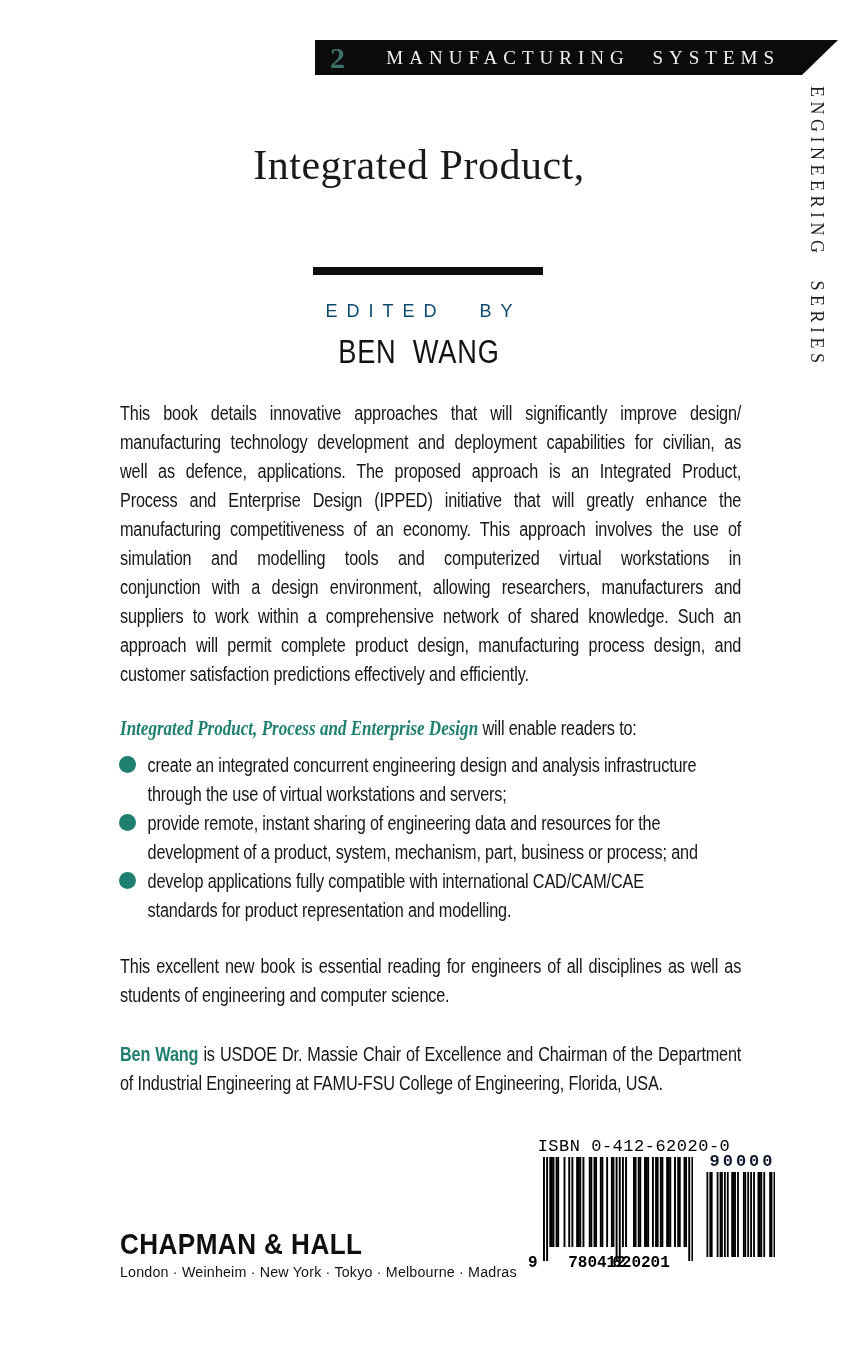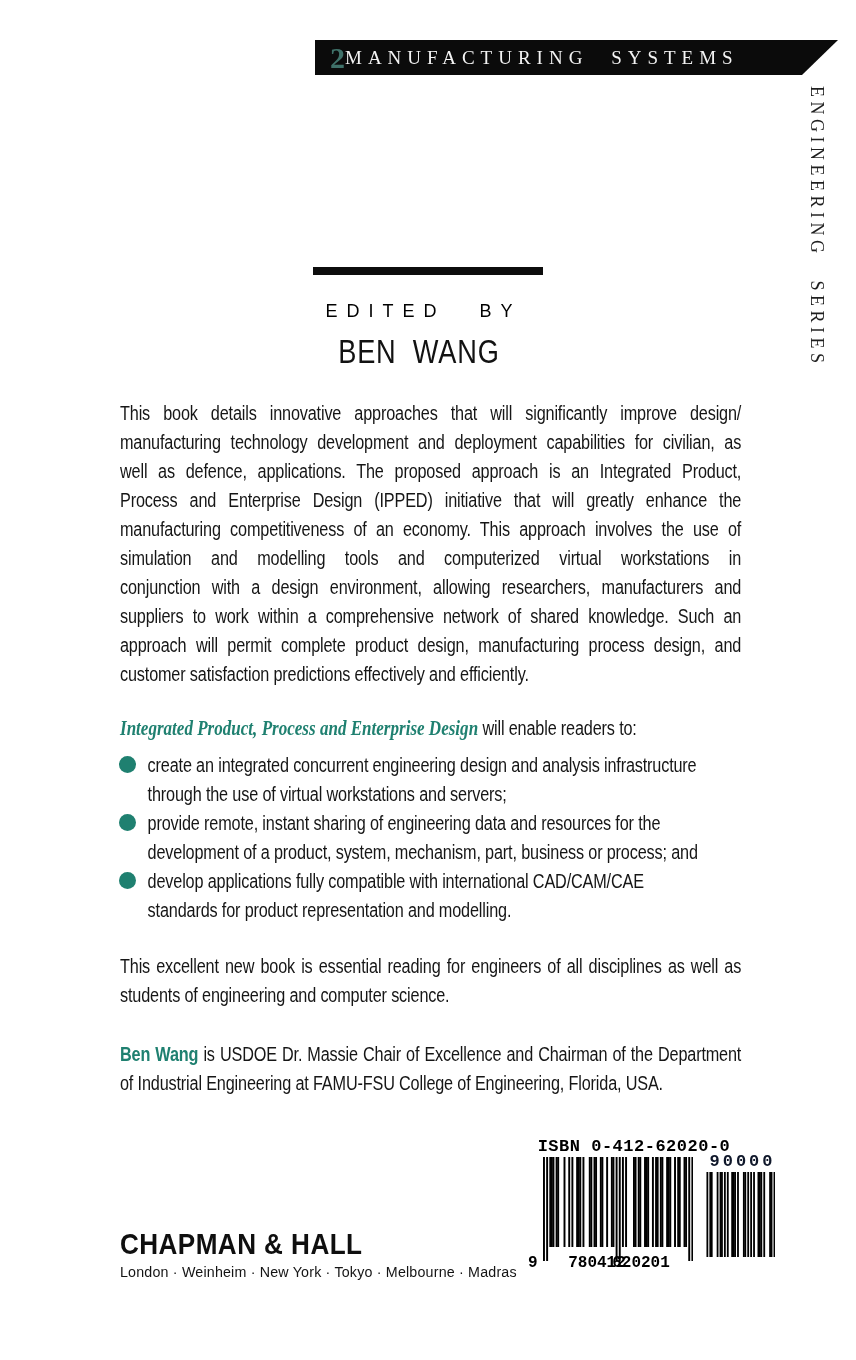--- a/index.html
+++ b/index.html
@@ -14,21 +14,21 @@
     position:absolute; left:315px; top:40px; width:523px; height:35px;
     background:#0b0b0b;
     clip-path: polygon(0 0, 100% 0, calc(100% - 36px) 100%, 0 100%);
     display:flex; align-items:center;
   }
   .banner-number {
     margin-left:15px; font-family:"Liberation Serif", serif; font-weight:bold;
     font-size:30px; line-height:35px; color:var(--banner-number-teal,#3f7169);
   }
   .banner-title {
-    flex:1; text-align:left; margin-right:58px;
+    flex:1; text-align:right; margin-right:58px;
     font-family:"Liberation Serif", serif; font-size:19px;
     letter-spacing:6px; word-spacing:12px; color:#f4f4f4; white-space:nowrap;
   }
 
   
   .series-vertical {
     position:absolute; left:806px; top:86px; height:340px;
     writing-mode:vertical-rl; font-family:"Liberation Serif", serif;
     font-size:18px; letter-spacing:4.5px; word-spacing:14px; color:#1f1f1f;
     white-space:nowrap;
@@ -36,21 +36,21 @@
 
   
   .book-title {
     position:absolute; left:0; right:18px; top:140px; text-align:center;
     font-family:"Liberation Serif", serif; font-weight:normal;
     font-size:42px; line-height:50px; letter-spacing:0.5px; color:#1a1a1a;
   }
   .title-rule { position:absolute; left:313px; top:267px; width:230px; height:8px; background:#0d0d0d; }
   .edited-by {
     position:absolute; left:0; right:18px; top:301px; text-align:center;
-    font-size:18px; letter-spacing:9px; word-spacing:20px; color:#000000; text-indent:9px;
+    font-size:18px; letter-spacing:9px; word-spacing:20px; color:#0c4a6e; text-indent:9px;
   }
   .editor-name-wrap { position:absolute; left:0; right:18px; top:332px; text-align:center; }
   .editor-name {
     display:inline-block; font-size:34px; letter-spacing:1px; word-spacing:10px; color:#121212;
     transform:scaleX(0.8); transform-origin:50% 0; white-space:nowrap;
   }
 
   
   .tline {
     width:765px; height:29px; line-height:29px; font-size:20px;
@@ -74,21 +74,21 @@
   }
   .bullet-item .tline { padding-left:34px; }
 
   .closing { position:absolute; left:120px; top:952px; }
   .author  { position:absolute; left:120px; top:1040px; }
   .author .author-name { font-weight:bold; color:var(--accent-teal,#1f8070); }
 
   
   .isbn-label {
     position:absolute; left:536px; top:1137px; width:196px; text-align:center;
-    font-family:"Liberation Mono", monospace; font-weight:bold; font-size:17px;
+    font-family:"Liberation Mono", monospace; font-weight:normal; font-size:17px;
     letter-spacing:0.5px; color:#000; white-space:nowrap;
   }
   .ean-barcode { position:absolute; left:543px; top:1157px; width:150px; height:104px; }
   .ean-digits span {
     position:absolute; top:97px; font-family:"Liberation Mono", monospace;
     font-weight:bold; font-size:16px; color:#000; white-space:nowrap;
   }
   .ean-digit-9 { left:-15px; }
   .ean-digits-group1 { left:20px;  width:68px; text-align:center; }
   .ean-digits-group2 { left:64px; width:68px; text-align:center; }
@@ -116,20 +116,21 @@
 <div class="page">
 
   <div class="banner">
     <span class="banner-number">2</span>
     <span class="banner-title">MANUFACTURING SYSTEMS</span>
   </div>
 
   <div class="series-vertical">ENGINEERING SERIES</div>
 
   <div class="book-title">
+    <div>Integrated Product,</div>
   </div>
 
   <div class="title-rule"></div>
 
   <div class="edited-by">EDITED BY</div>
   <div class="editor-name-wrap">
     <span class="editor-name">BEN WANG</span>
   </div>
 
   <div class="description">

